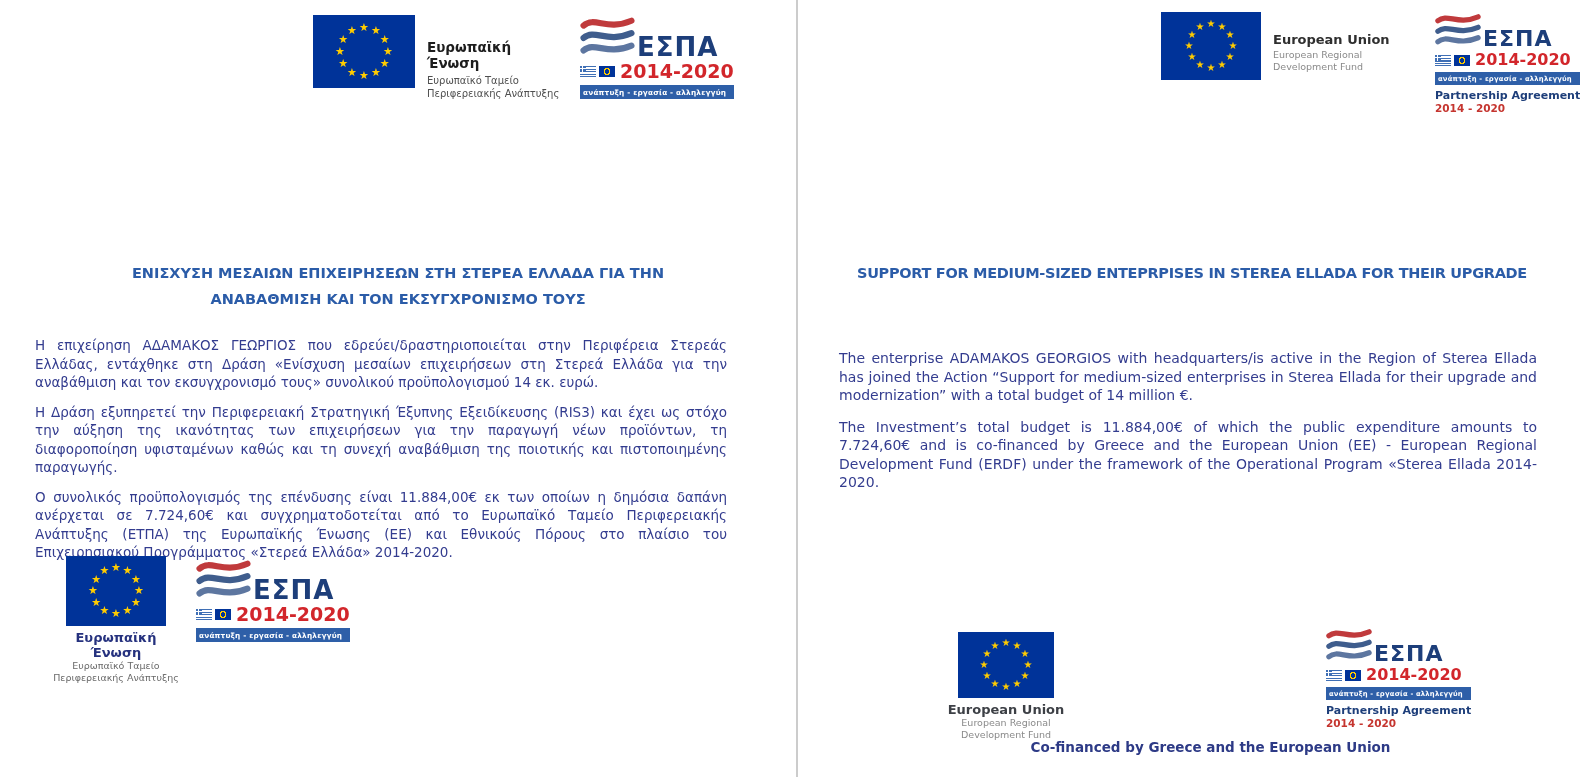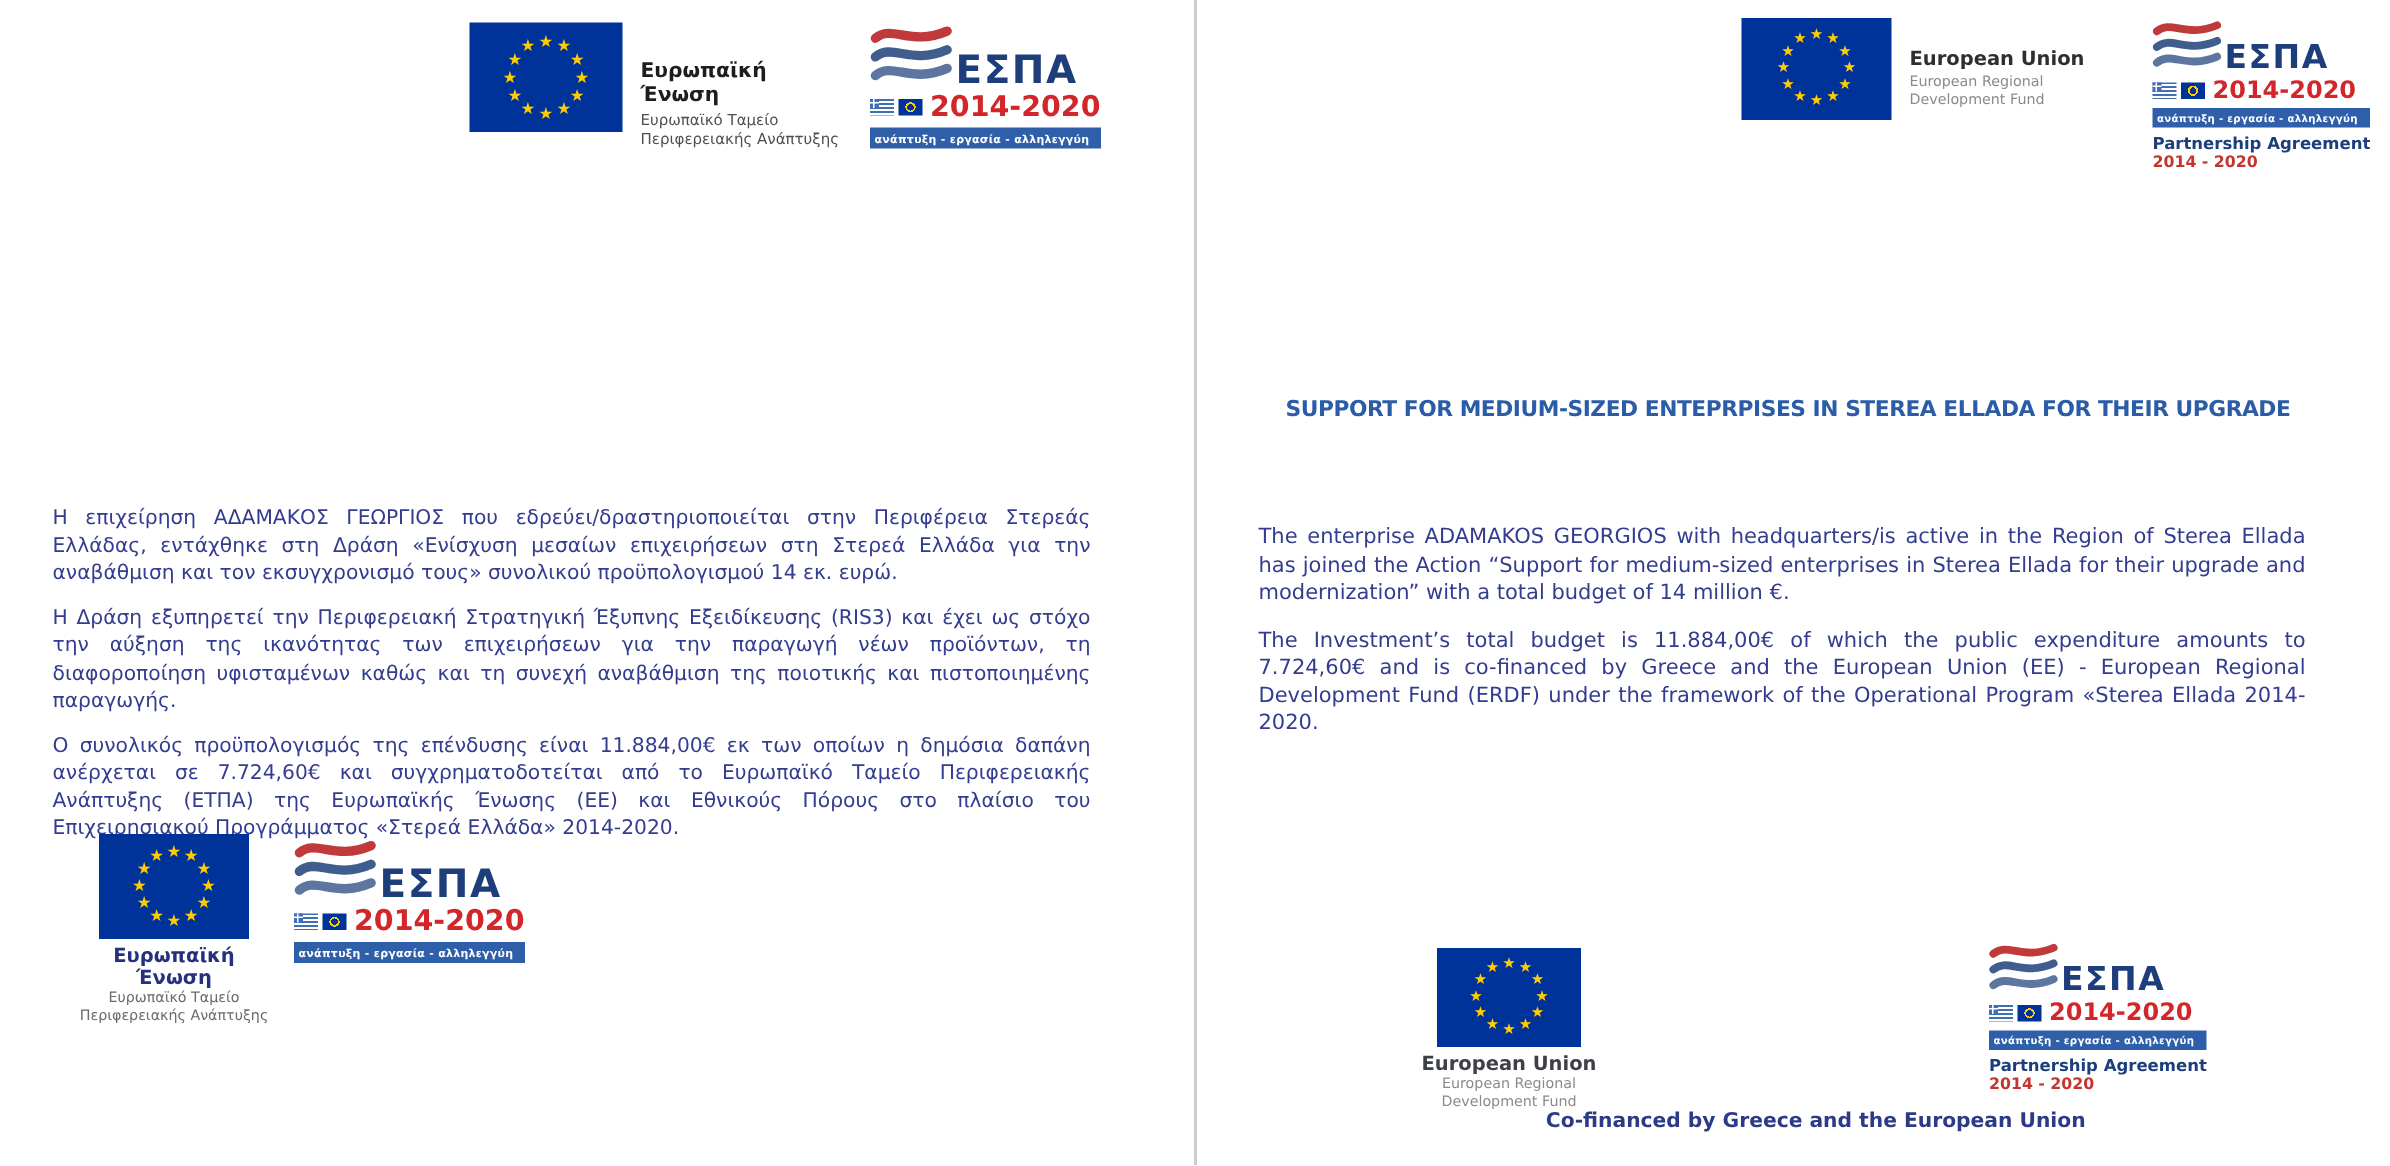--- a/index.html
+++ b/index.html
@@ -139,20 +139,24 @@
         </div>
         <div class="espa-mid">
           <span class="flag-gr"></span>
           <span class="flag-eu-mini"></span>
           <span class="espa-years">2014-2020</span>
         </div>
         <div class="espa-banner">ανάπτυξη - εργασία - αλληλεγγύη</div>
       </div>
     </div>
 
+    <h1 class="l-title">
+      <span>ΕΝΙΣΧΥΣΗ ΜΕΣΑΙΩΝ ΕΠΙΧΕΙΡΗΣΕΩΝ ΣΤΗ ΣΤΕΡΕΑ ΕΛΛΑΔΑ ΓΙΑ ΤΗΝ</span>
+      <span>ΑΝΑΒΑΘΜΙΣΗ ΚΑΙ ΤΟΝ ΕΚΣΥΓΧΡΟΝΙΣΜΟ ΤΟΥΣ</span>
+    </h1>
 
     <div class="l-paras">
       <p>Η επιχείρηση ΑΔΑΜΑΚΟΣ ΓΕΩΡΓΙΟΣ που εδρεύει/δραστηριοποιείται στην Περιφέρεια Στερεάς Ελλάδας, εντάχθηκε στη Δράση «Ενίσχυση μεσαίων επιχειρήσεων στη Στερεά Ελλάδα για την αναβάθμιση και τον εκσυγχρονισμό τους» συνολικού προϋπολογισμού 14 εκ. ευρώ.</p>
       <p>Η Δράση εξυπηρετεί την Περιφερειακή Στρατηγική Έξυπνης Εξειδίκευσης  (RIS3) και έχει ως στόχο την αύξηση της ικανότητας των επιχειρήσεων για την παραγωγή νέων προϊόντων, τη διαφοροποίηση υφισταμένων καθώς και τη συνεχή αναβάθμιση της ποιοτικής και πιστοποιημένης παραγωγής.</p>
       <p>Ο συνολικός προϋπολογισμός της επένδυσης είναι 11.884,00€ εκ των οποίων η δημόσια δαπάνη ανέρχεται σε 7.724,60€ και συγχρηματοδοτείται από το Ευρωπαϊκό Ταμείο Περιφερειακής Ανάπτυξης (ΕΤΠΑ) της Ευρωπαϊκής Ένωσης (ΕΕ) και Εθνικούς Πόρους στο πλαίσιο του Επιχειρησιακού Προγράμματος «Στερεά Ελλάδα» 2014-2020.</p>
     </div>
 
     <div class="l-bottom">
       <div class="eu-block-v">
         <div class="eu-flag">

